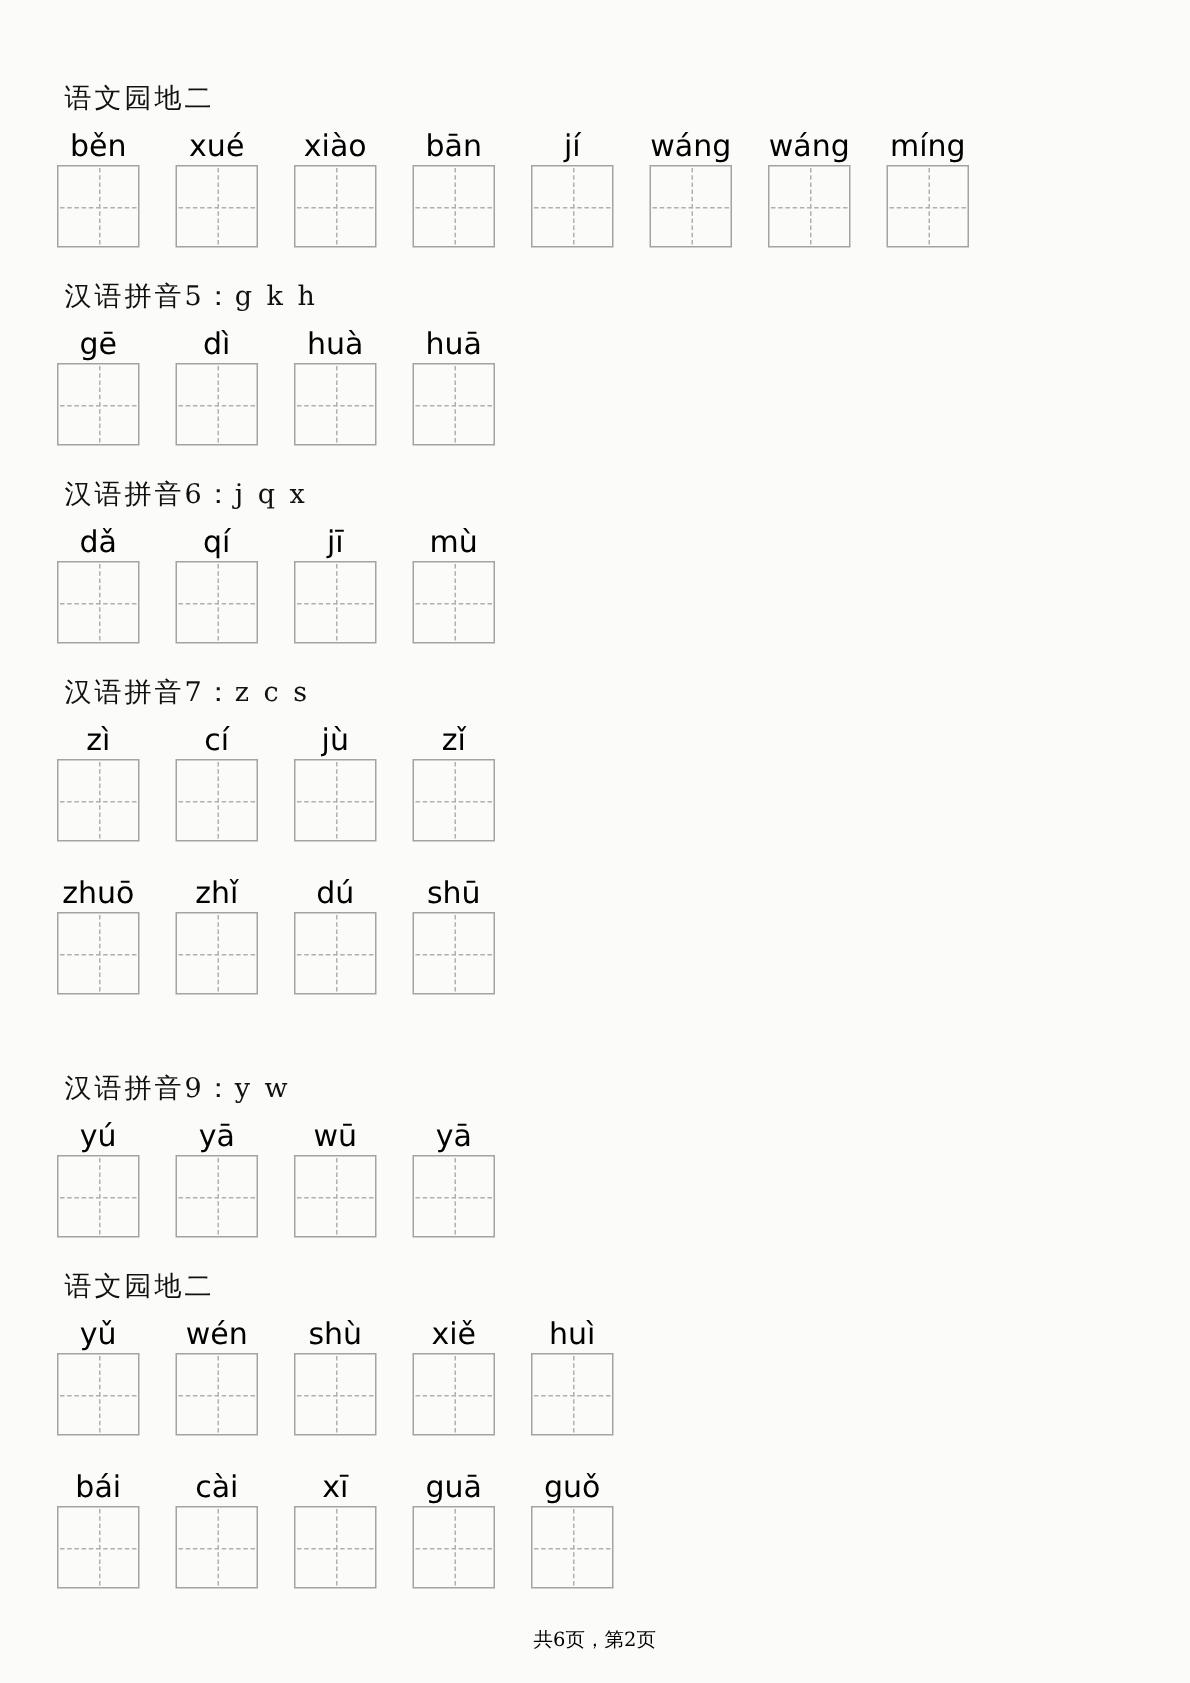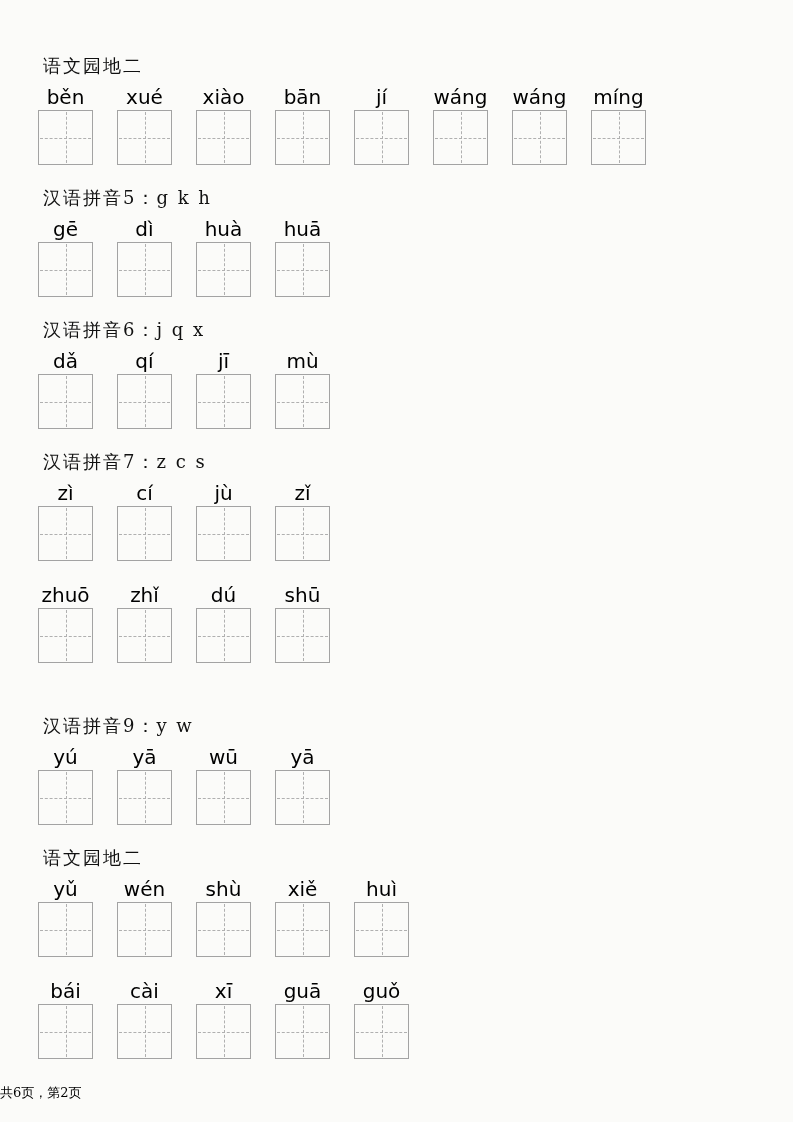--- a/index.html
+++ b/index.html
@@ -52,20 +52,21 @@
     position:absolute;top:1px;bottom:1px;left:50%;width:0;
     border-left:1px dashed var(--grid-dash);
   }
   .cell .h{
     position:absolute;left:1px;right:1px;top:50%;height:0;
     border-top:1px dashed var(--grid-dash);
   }
   .footer{
     position:absolute;
     top:1084px;left:0;right:0;
+    text-align:center;
     font-family:"DejaVu Serif","Liberation Serif",serif;
     font-size:13px;
     color:#000;
     white-space:nowrap;
   }
 </style>
 </head>
 <body>
 
 <div class="page">

